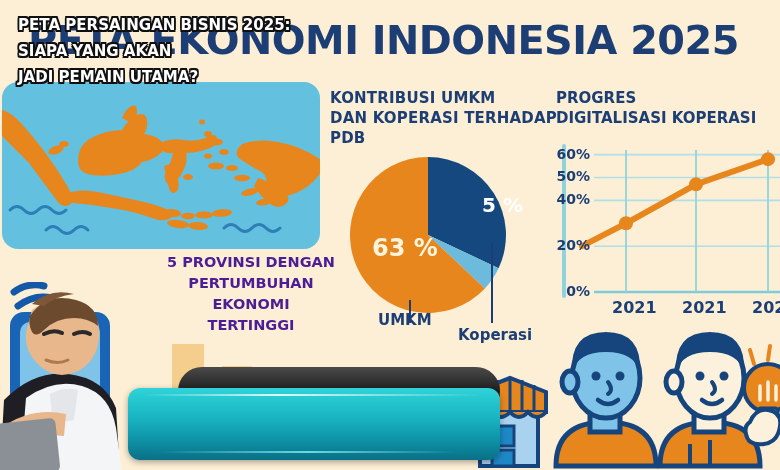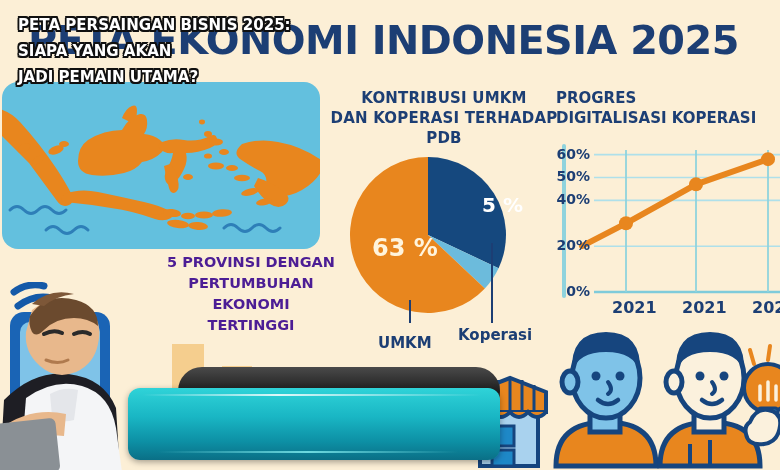--- a/index.html
+++ b/index.html
@@ -23,21 +23,21 @@
   
   .map-panel{
     position:absolute;left:2px;top:82px;width:318px;height:167px;
     background:#63C0DE;border-radius:16px;overflow:hidden;
   }
   .map-svg{position:absolute;left:0;top:0;width:318px;height:167px;}
 
   
   .pie-title{
     position:absolute;left:330px;top:88px;width:228px;
-    text-align:center;color:#1C3E74;font-weight:bold;font-size:15px;line-height:20px;
+    text-align:left;color:#1C3E74;font-weight:bold;font-size:15px;line-height:20px;
     font-family:"DejaVu Sans", sans-serif;letter-spacing:0.2px;
   }
   .pie-wrap{position:absolute;left:348px;top:155px;width:190px;height:160px;}
   .pie-label{
     position:absolute;font-weight:bold;font-family:"DejaVu Sans", sans-serif;
   }
   .pie-63{left:372px;top:234px;font-size:24px;color:#FFF4DC;}
   .pie-5{left:482px;top:193px;font-size:20px;color:#FFFFFF;}
   .leader{position:absolute;width:2px;background:#1C3E74;}
   .leg{position:absolute;color:#1C3E74;font-weight:bold;font-size:15px;font-family:"DejaVu Sans", sans-serif;}
@@ -173,21 +173,21 @@
           <path d="M80 80 L150.5765100923495 113.21078474207567 A78 78 0 0 1 136.8595529388701 133.39467426243772 Z" fill="#6CBBDC"></path>
           <path d="M80 80 L136.8595529388701 133.39467426243772 A78 78 0 1 1 79.99999999999999 2 Z" fill="#E8861E"></path>
         </g>
     </svg>
   </div>
   <div class="pie-label pie-63">63 %</div>
   <div class="pie-label pie-5">5 %</div>
 
   <div class="leader" style="left:409px;top:300px;height:23px;"></div>
   <div class="leader" style="left:491px;top:243px;height:80px;"></div>
-  <div class="leg" style="left:378px;top:334px;">UMKM</div>
+  <div class="leg" style="left:378px;top:311px;">UMKM</div>
   <div class="leg" style="left:458px;top:326px;">Koperasi</div>
 
   <div class="line-title">
     <div>PROGRES</div>
     <div>DIGITALISASI KOPERASI</div>
   </div>
 
   <div class="chart-box">
     <svg width="228" height="180" viewBox="0 0 228 180">
       <g id="chart-grid">

